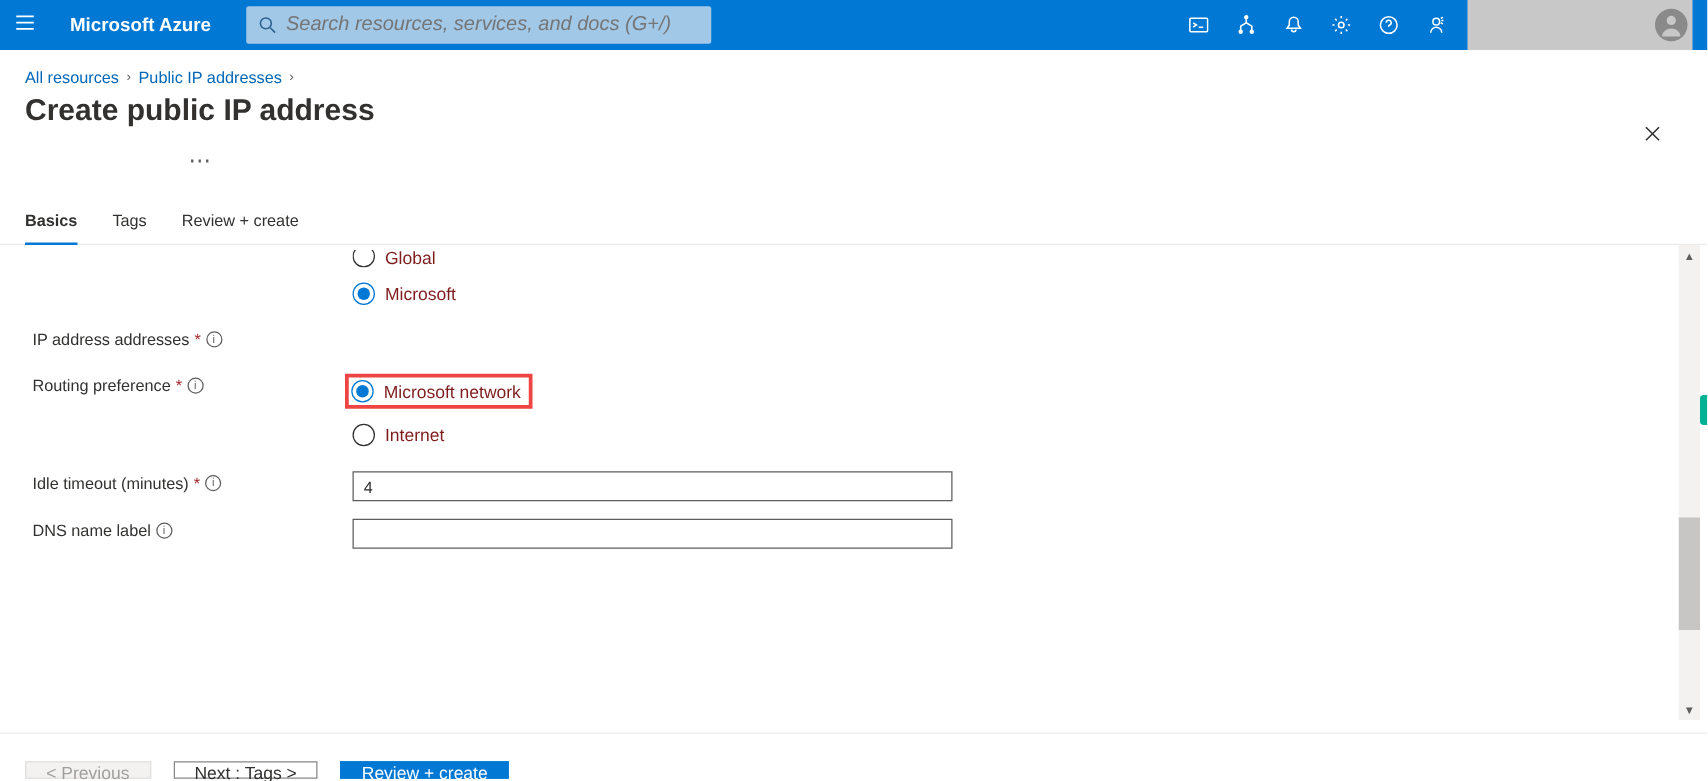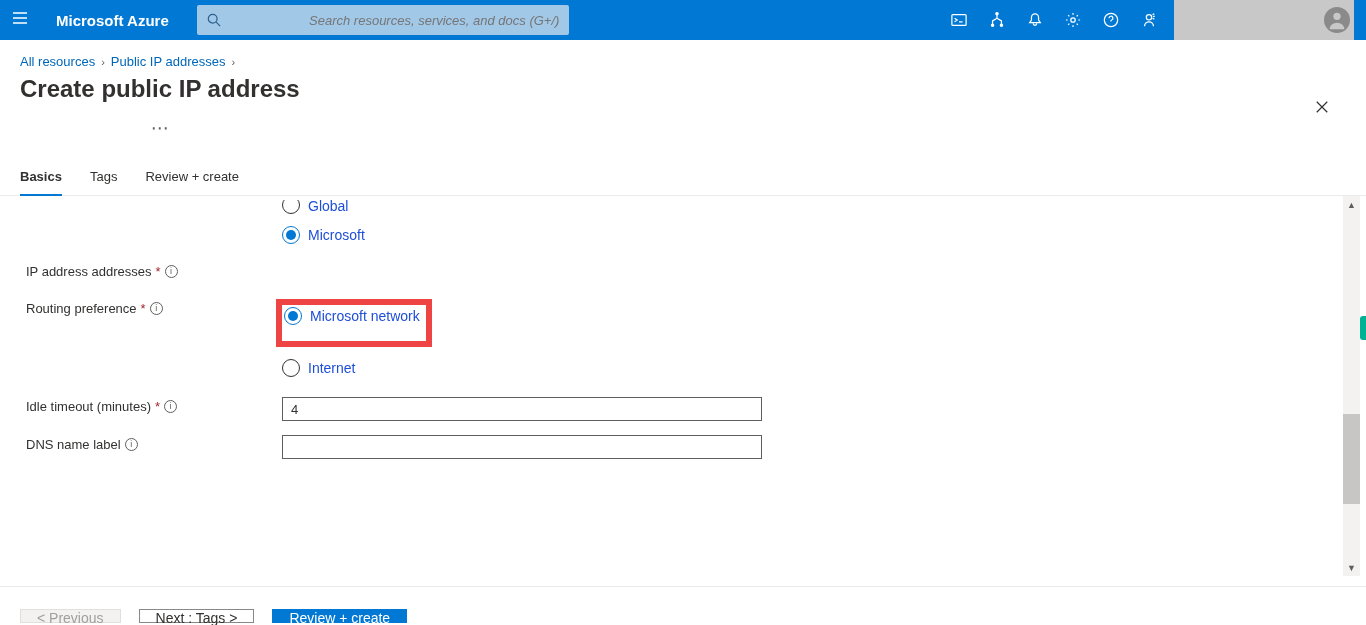--- a/index.html
+++ b/index.html
@@ -13,21 +13,21 @@
   }
   .hamburger-icon { width:16px; height:16px; display:inline-block; }
   .brand { font-size: 15px; font-weight: 700; margin-left: 28px; margin-right: 28px; white-space: nowrap; }
   .searchbox {
     flex: 1; max-width: 690px; height: 30px;
     background: #a2c8e8; border-radius: 2px;
     display:flex; align-items:center; padding:0 10px; color:#2b5f8e;
   }
   .searchbox input {
     flex:1; background:transparent; border:none; outline:none;
-    font-size:13px; font-style: italic; color:#4c1d95;text-align:right;
+    font-size:16px; font-style: italic; color:#4c1d95;
   }
   .search-icon { width:14px; height:14px; margin-right:8px; }
   .header-spacer { flex:1; }
   .top-icons { display:flex; align-items:center; gap:0; margin-left:18px; }
   .top-icon-btn {
     width:38px; height:40px; display:flex; align-items:center; justify-content:center;
     cursor:pointer;
   }
   .top-icon-btn svg { width:16px; height:16px; fill:none; stroke:#fff; stroke-width:1.4; }
   .account-box {
@@ -87,39 +87,39 @@
     display:flex; align-items:center; gap:4px;
   }
   .req { color:#a4262c; }
   .info-icon {
     width:13px; height:13px; border:1px solid #605e5c; border-radius:50%;
     display:inline-flex; align-items:center; justify-content:center;
     font-size:9px; color:#605e5c; cursor:pointer; line-height:1;
   }
   .options-col { display:flex; flex-direction:column; gap:12px; }
   .radio {
-    display:flex; align-items:center; gap:8px; font-size:14px; color:#1d4ed8;
+    display:flex; align-items:center; gap:8px; font-size:14px; color:#7f1d1d;
     cursor:pointer;
   }
   .radio.disabled { color:#a19f9d; cursor:default; }
   .radio-circle {
     width:18px; height:18px; border:1px solid #323130; border-radius:50%;
     display:flex; align-items:center; justify-content:center;
   }
   .radio.disabled .radio-circle { border-color:#a19f9d; }
   .radio.selected .radio-circle { border-color:#0078d4; border-width:1px; }
   .radio.selected .radio-dot {
     width:10px; height:10px; background:#0078d4; border-radius:50%;
   }
   
   .radio.cutoff { margin-top:-10px; overflow:hidden; height:14px; align-items:flex-end; }
   .radio.cutoff .radio-circle { margin-top:-8px; }
 
   .highlight-box {
-    border:6px solid #ef4444; padding:2px 6px 16px 2px; margin-left:-6px;
+    border:3px solid #ef4444; padding:2px 6px 2px 2px; margin-left:-6px;
     display:inline-flex;
   }
 
   .text-input {
     width:480px; height:24px; border:1px solid #605e5c; font-size:13px;
     padding:2px 8px; outline:none; color:#323130;
   }
 
   
   .scroll-gutter {

